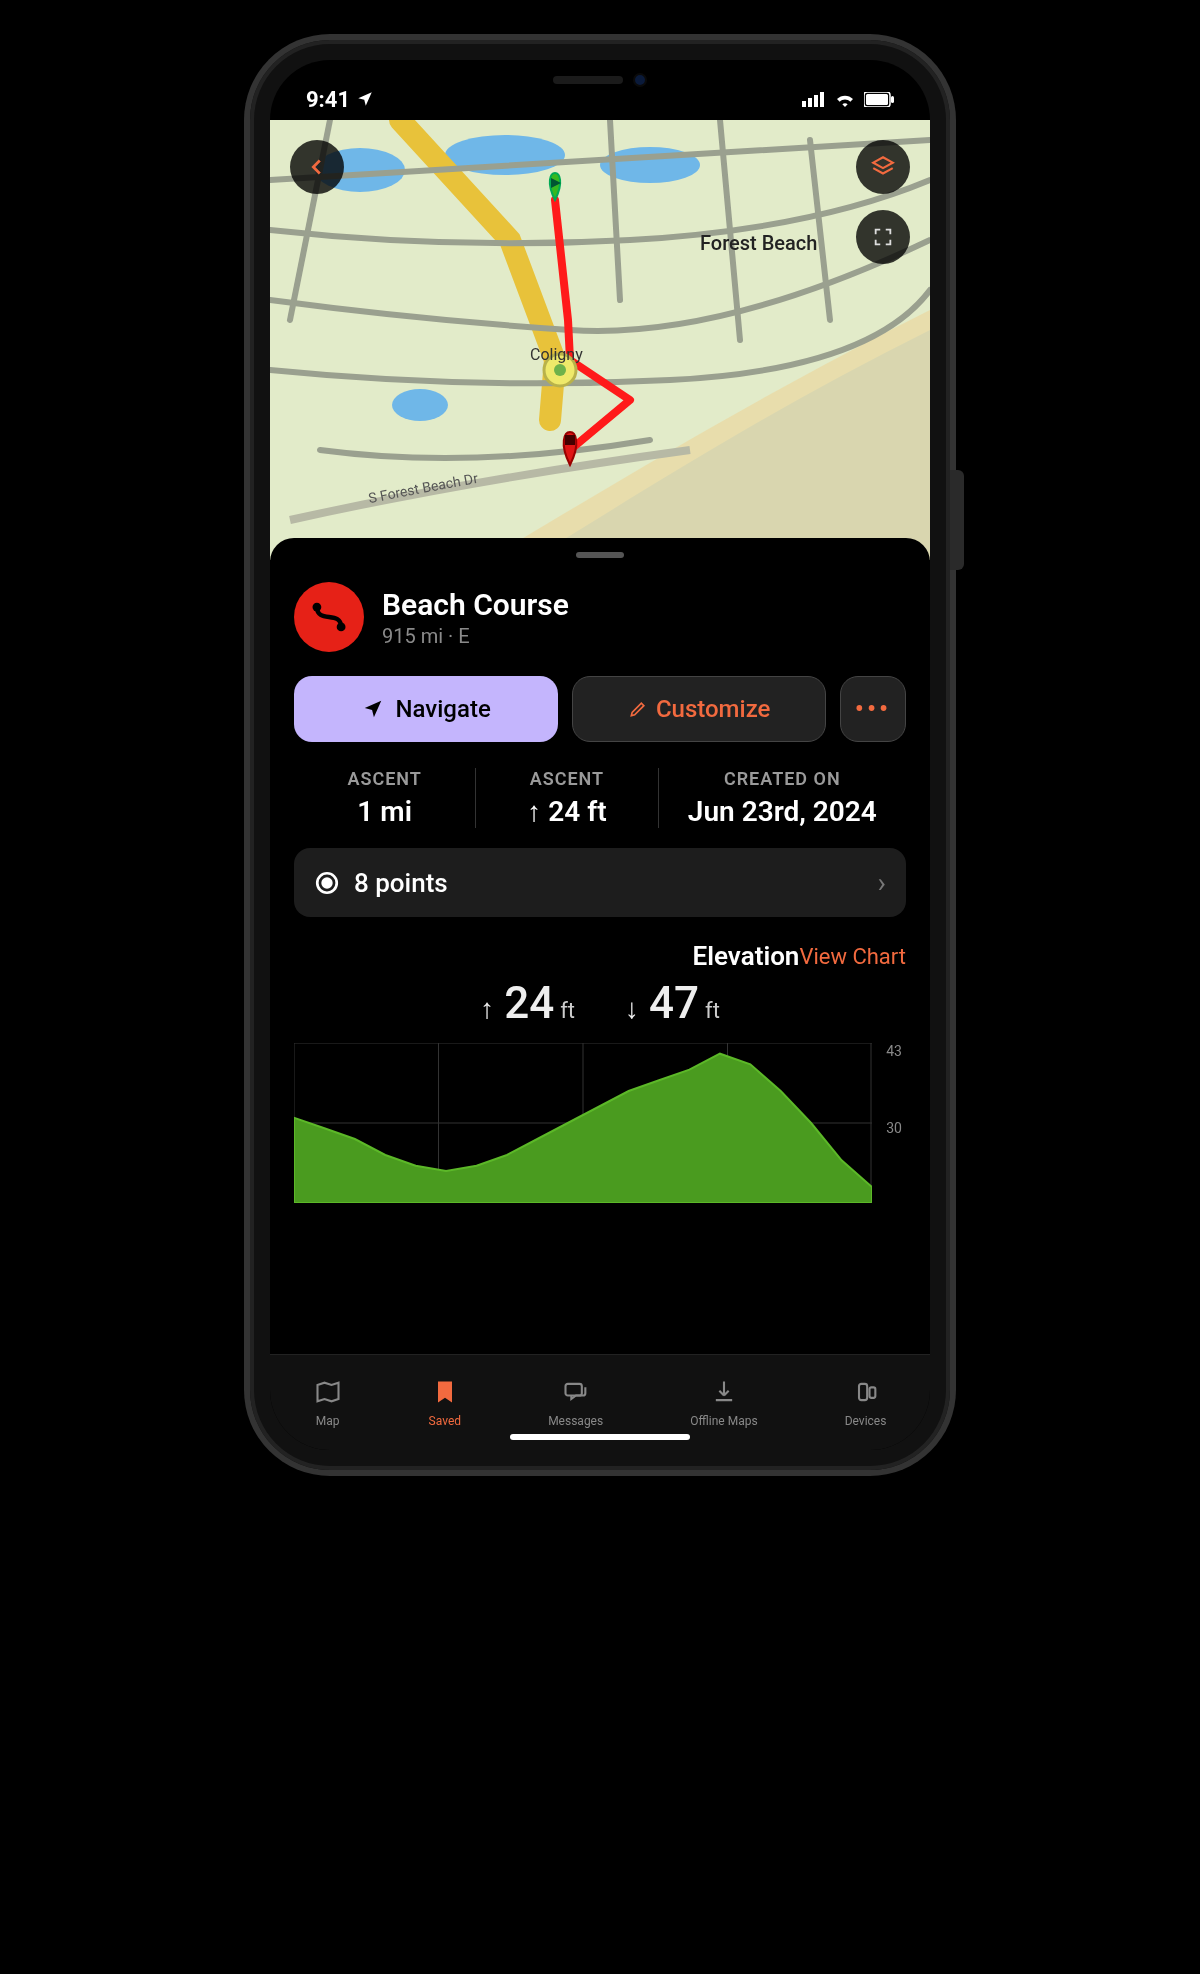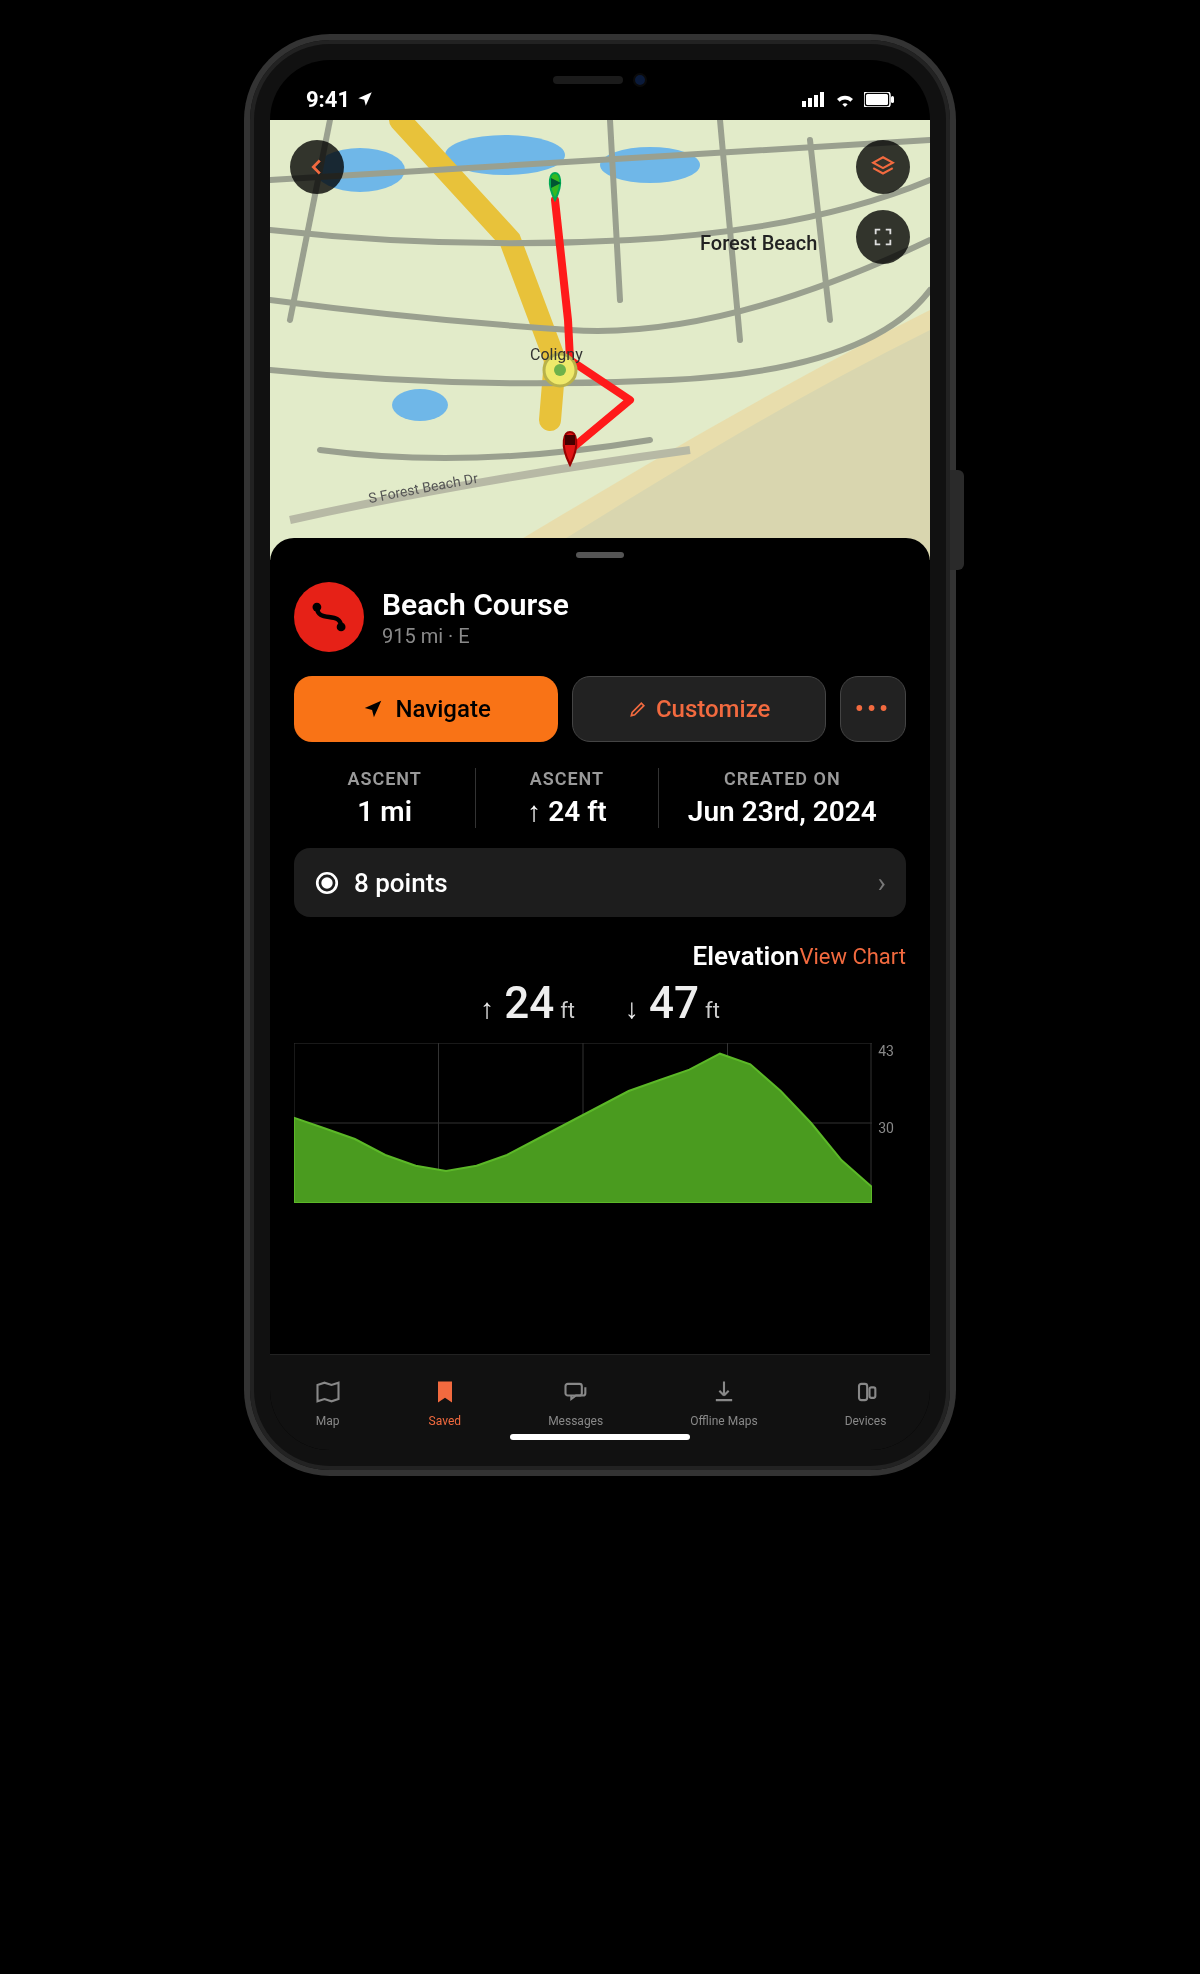--- a/index.html
+++ b/index.html
@@ -25,21 +25,21 @@
   .sheet { flex: 1; background: #000; border-radius: 24px 24px 0 0; margin-top: -22px; padding: 14px 24px 0 24px; display: flex; flex-direction: column; position:relative;}
   .grab { width: 48px; height: 6px; background: #555; border-radius: 3px; margin: 0 auto 24px auto; }
 
   .title-row { display: flex; align-items: center; gap: 18px; margin-bottom: 24px; }
   .route-icon { width: 70px; height: 70px; background: #e62117; border-radius: 50%; display: flex; align-items: center; justify-content: center; }
   .title-text h1 { color: #fff; font-size: 30px; font-weight: 600;}
   .title-text p { color: #8a8a8a; font-size: 20px; margin-top: 2px;}
 
   .action-row { display: flex; gap: 14px; margin-bottom: 26px; }
   .btn { height: 66px; border-radius: 18px; display: flex; align-items: center; justify-content: center; gap: 12px; font-size: 24px; font-weight: 500; }
-  .btn-primary { flex: 1.05; background: #f97316; color: #000; }
+  .btn-primary { flex: 1.05; background: #c4b5fd; color: #000; }
   .btn-secondary { flex: 1; background: #222; color: #f26a3f; border: 1px solid #444; gap: 8px; }
   .btn-more { width: 66px; background: #222; color: #f26a3f; border: 1px solid #444; font-size:26px; letter-spacing:3px;}
 
   .stats-row { display: flex; margin-bottom: 20px; }
   .stat { flex: 1; text-align: center; padding: 0 8px; }
   .stat + .stat { border-left: 1px solid #333; }
   .stat-label { color: #9a9a9a; font-size: 18px; font-weight: 600; letter-spacing: 1px; margin-bottom: 6px; }
   .stat-value { color: #fff; font-size: 28px; font-weight: 600; }
   .stat.created{flex:1.4;}
 
@@ -52,21 +52,21 @@
   .view-chart { color: #f26a3f; font-size: 22px; }
 
   .elev-vals { display: flex; justify-content: center; gap: 50px; margin-bottom: 14px; }
   .elev-v { display: flex; align-items: baseline; gap: 6px; color: #eee; }
   .elev-v .big { font-size: 44px; font-weight: 500; }
   .elev-v .unit { font-size: 22px; color: #ccc; }
   .elev-v .arrow { font-size: 28px; margin-right: 4px; color:#eee;}
 
   .chart-box { position: relative; height: 160px; }
   .chart-grid{position:absolute;inset:0;}
-  .chart-grid .ylab{position:absolute;right:12px;font-size:14px;color:#888;}
+  .chart-grid .ylab{position:absolute;right:4px;font-size:14px;color:#888;}
   .chartsvg{width:calc(100% - 34px);height:100%;display:block;}
 
   .tabbar { height: 96px; background: #111; display: flex; justify-content: space-around; align-items: center; border-top: 1px solid #222; }
   .tab { display: flex; flex-direction: column; align-items: center; gap: 8px; color: #888; font-size: 12px; }
   .tab.active { color: #f26a3f; }
   .tab svg{width:28px;height:28px;}
 
   .home-ind { position: absolute; bottom: 10px; left: 50%; transform: translateX(-50%); width: 180px; height: 6px; background: #fff; border-radius: 3px; }
 </style>
 </head>

